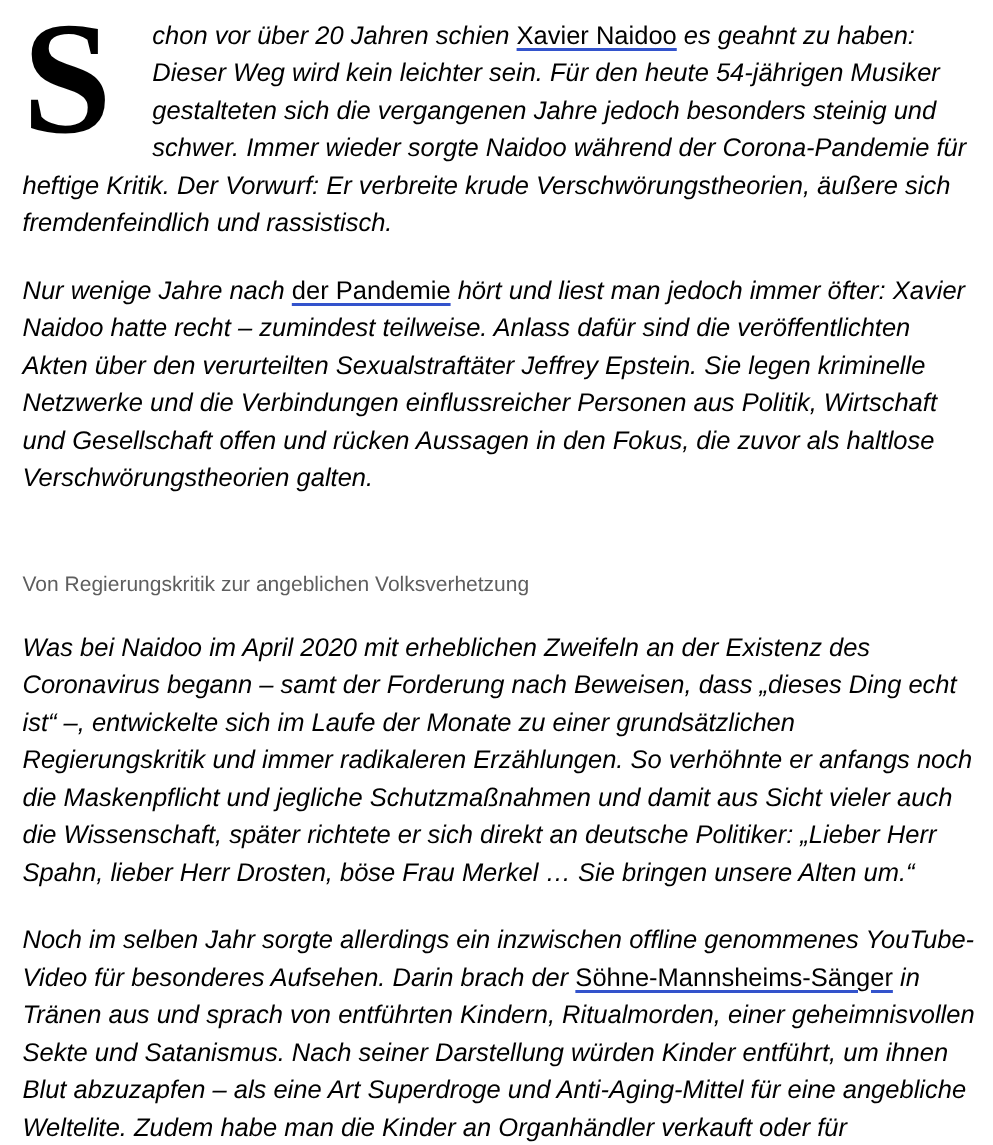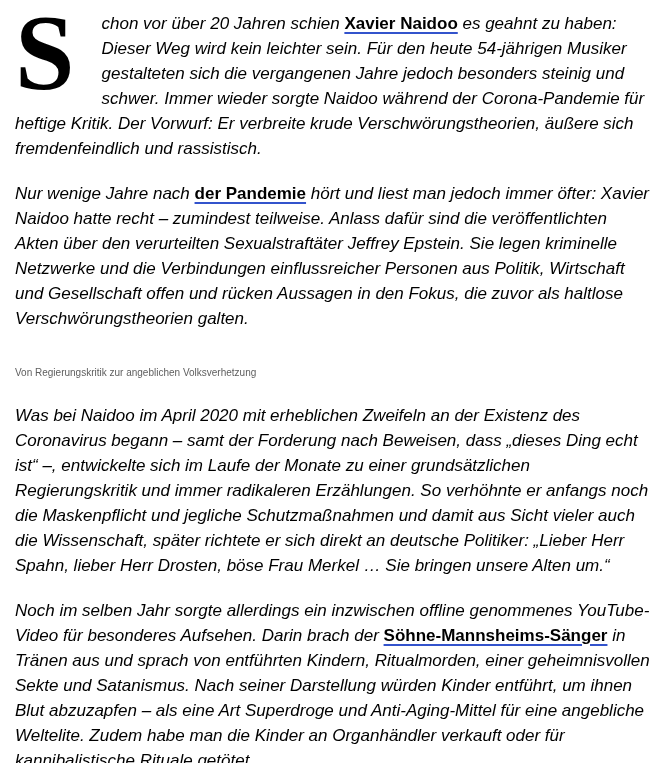--- a/index.html
+++ b/index.html
@@ -19,42 +19,41 @@
   .article{
     width:650px;
     padding:11px 0 0 15px;
   }
   .para{
     margin:20px 0;
     max-width:635px;
   }
   .para.first{margin-top:0;}
   .subheading{
-    margin:32px 0 20px 0;
-    font-size:10px;line-height:20px;
+    margin:48px 0 20px 0;
+    font-size:14px;line-height:20px;
     font-weight:400;
     color:var(--subheading);
     max-width:635px;
   }
   .dropcap{
     float:left;
     font-family:"Liberation Serif","DejaVu Serif",serif;
     font-weight:700;
     font-size:107px;
     line-height:76px;
     margin:4px 27px 0 0;
   }
   .inline-link{
     color:var(--text);
     text-decoration:underline;
     text-decoration-color:var(--link-underline);
     text-decoration-thickness:2px;
     text-underline-offset:3px;
     cursor:pointer;
-    font-weight:bold;
   }
   .text-run{white-space:pre-wrap;font-style:italic;}
 </style>
 </head>
 <body>
 
 <main class="article" id="article-root">
     <p class="para first"><span class="dropcap">S</span><span class="text-run">chon vor über 20 Jahren schien </span><a class="inline-link" href="#">Xavier Naidoo</a><span class="text-run"> es geahnt zu haben: Dieser Weg wird kein leichter sein. Für den heute 54-jährigen Musiker gestalteten sich die vergangenen Jahre jedoch besonders steinig und schwer. Immer wieder sorgte Naidoo während der Corona-Pandemie für heftige Kritik. Der Vorwurf: Er verbreite krude Verschwörungstheorien, äußere sich fremdenfeindlich und rassistisch.</span></p>
     <p class="para"><span class="text-run">Nur wenige Jahre nach </span><a class="inline-link" href="#">der Pandemie</a><span class="text-run"> hört und liest man jedoch immer öfter: Xavier Naidoo hatte recht – zumindest teilweise. Anlass dafür sind die veröffentlichten Akten über den verurteilten Sexualstraftäter Jeffrey Epstein. Sie legen kriminelle Netzwerke und die Verbindungen einflussreicher Personen aus Politik, Wirtschaft und Gesellschaft offen und rücken Aussagen in den Fokus, die zuvor als haltlose Verschwörungstheorien galten.</span></p>
     <h2 class="subheading">Von Regierungskritik zur angeblichen Volksverhetzung</h2>

